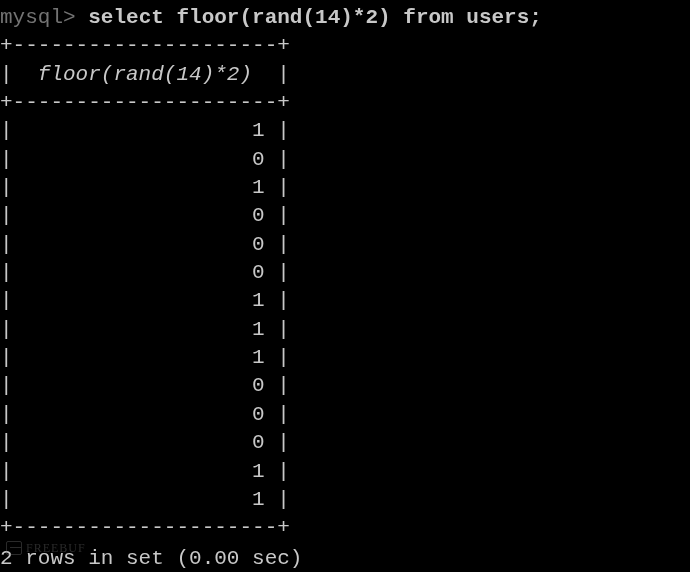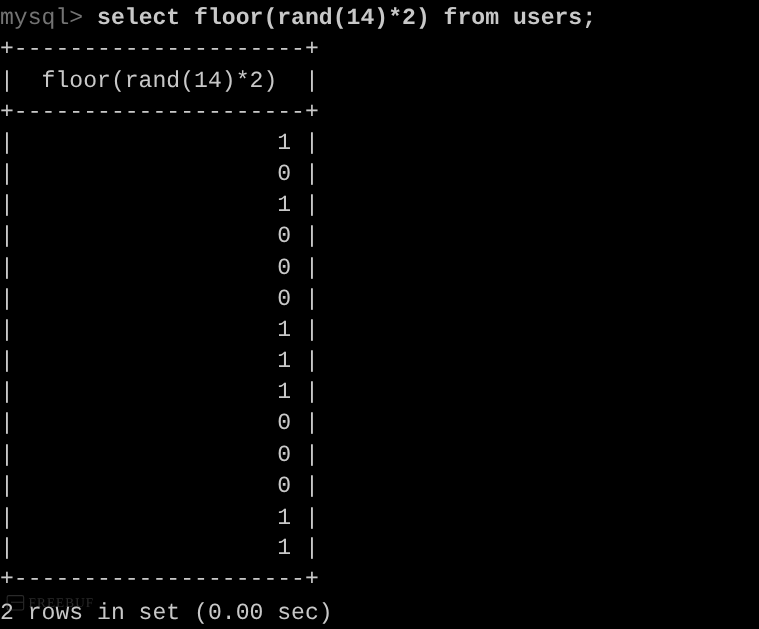--- a/index.html
+++ b/index.html
@@ -29,20 +29,21 @@
       color: #c8c8c8;
       font-weight: bold;
     }
     .table-border {
       white-space: pre;
       color: #c8c8c8;
     }
     .table-header-row {
       white-space: pre;
       color: #c8c8c8;
+      font-style: italic;
     }
     .table-data-row {
       white-space: pre;
       color: #c8c8c8;
     }
     .status-line {
       white-space: pre;
       color: #c8c8c8;
       margin-top: 2px;
     }

